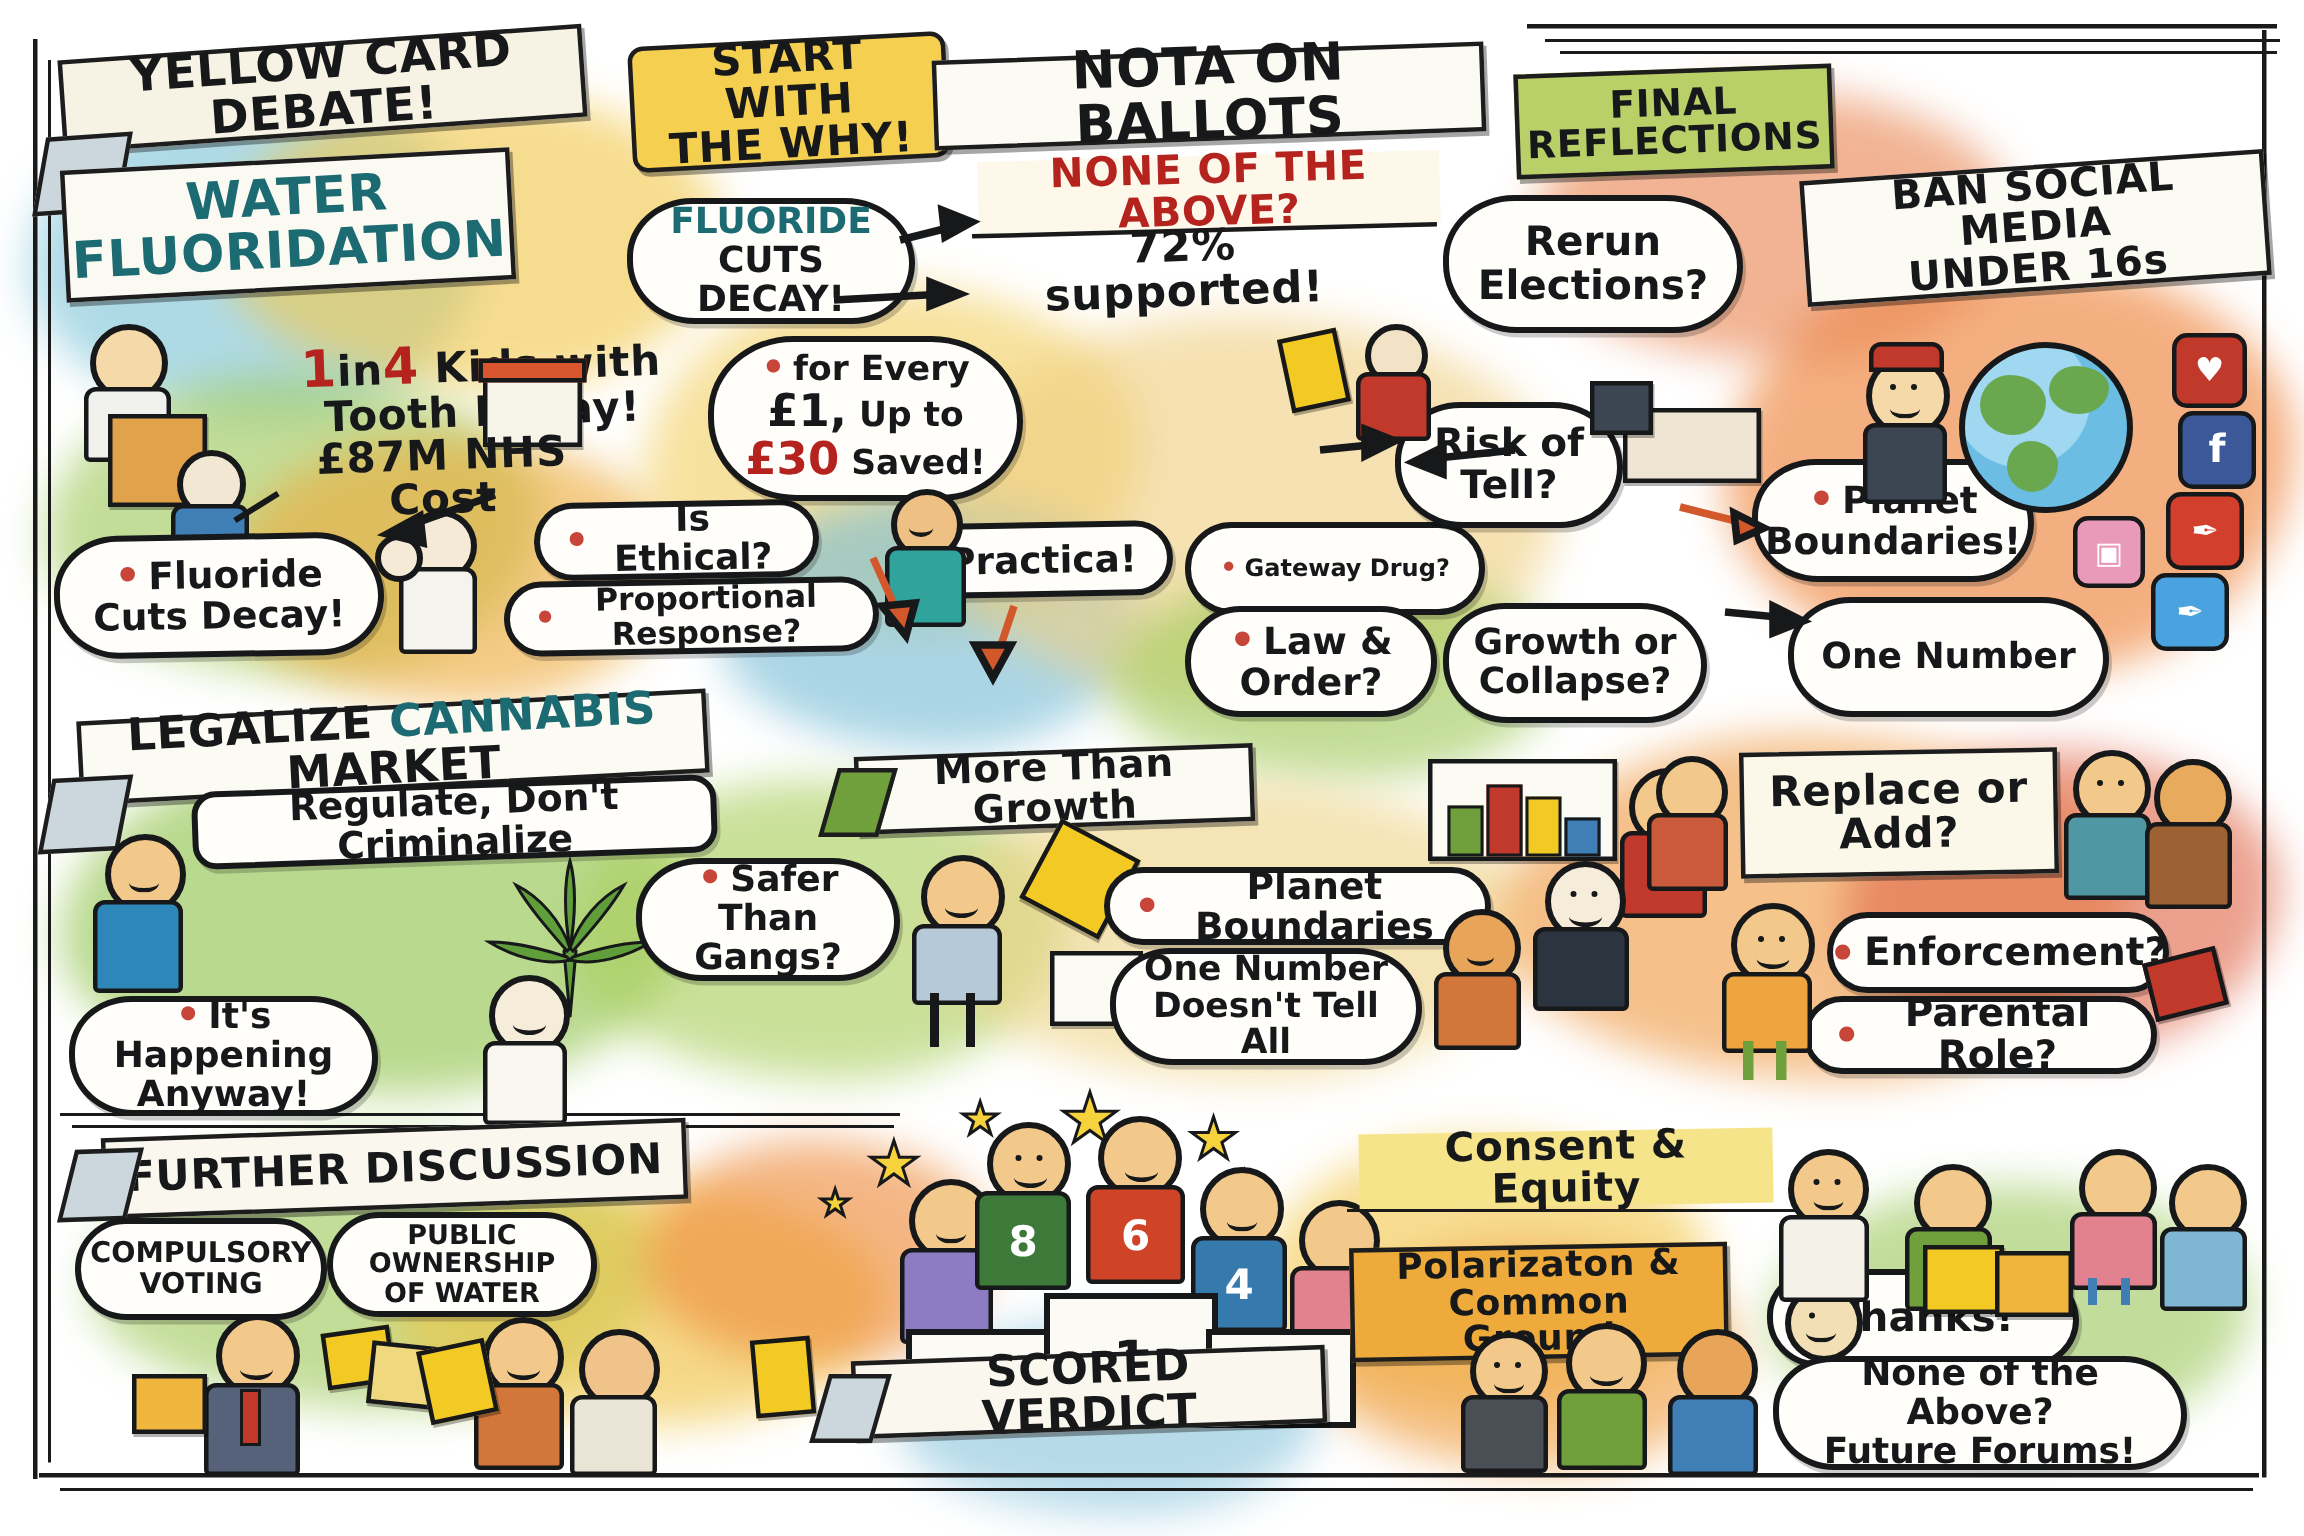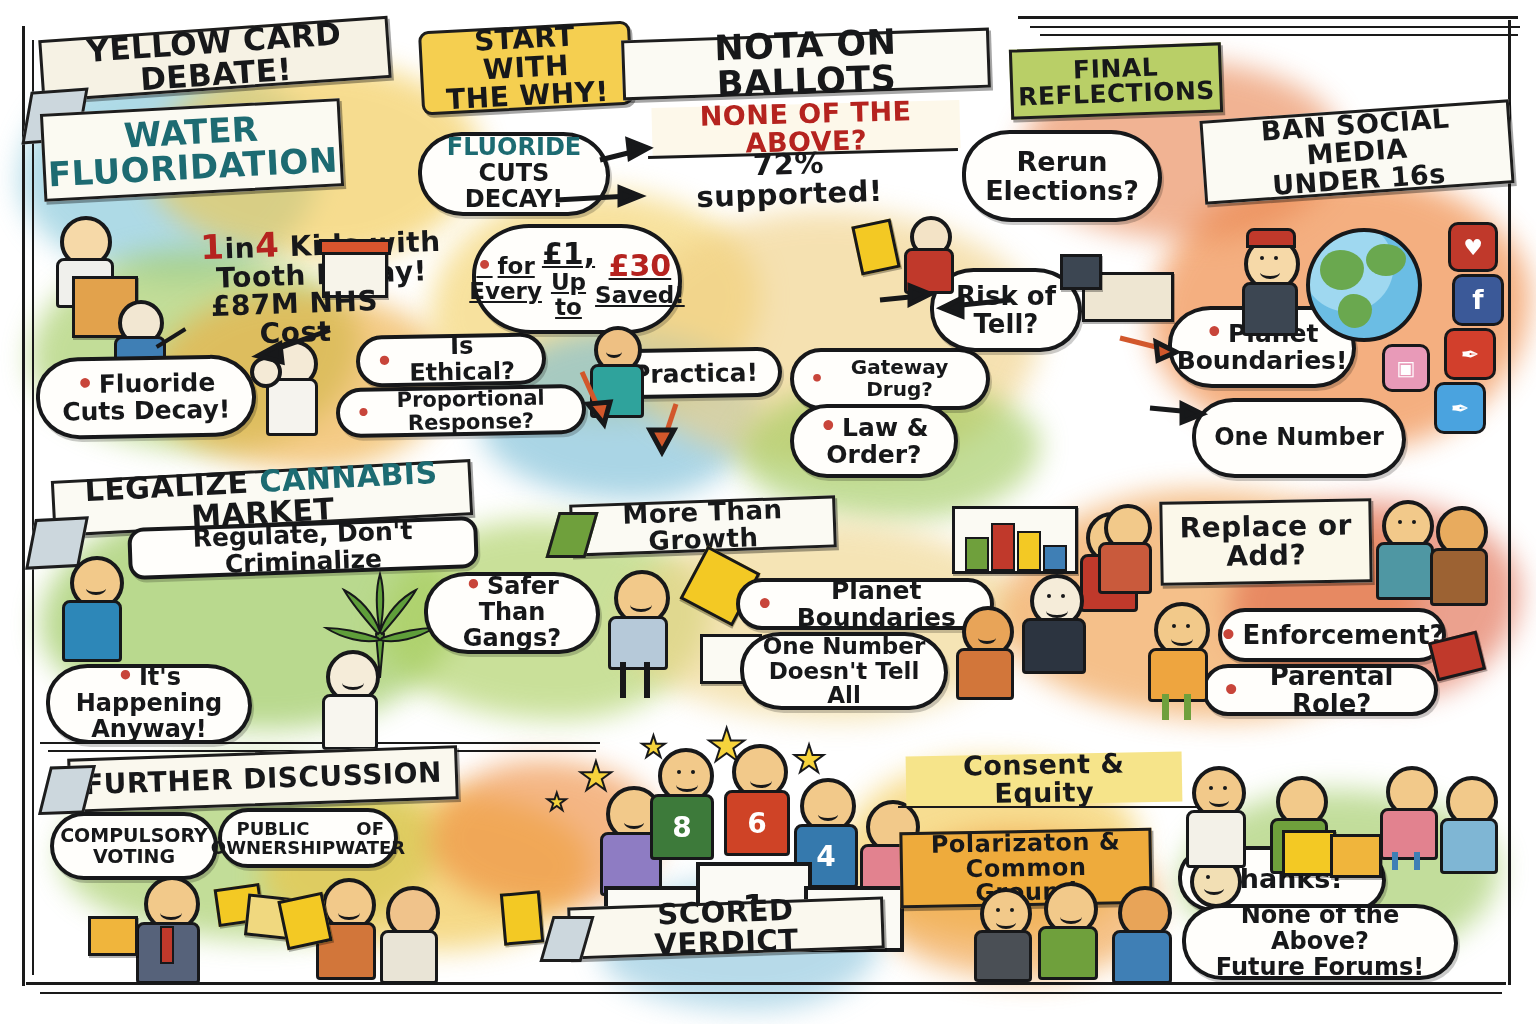--- a/index.html
+++ b/index.html
@@ -182,56 +182,60 @@
   <div class="bub" style="left:336px;top:386px;width:250px;height:50px;font-size:21px;transform:rotate(-1deg);">
     <span class="dot">•</span>
       <span>Proportional Response?</span>
   </div>
 
   <div class="bub cloud" style="left:418px;top:132px;width:192px;height:84px;font-size:24px;flex-direction:column;color:#1d6b72;">
     <span class="l1">FLUORIDE</span>
     <span class="l2" style="color:#17181a;">CUTS DECAY!</span>
   </div>
 
-  <div class="bub cloud" style="left:472px;top:224px;width:210px;height:110px;font-size:23px;flex-direction:row;text-decoration:underline;">
+  <div class="bub cloud" style="left:472px;top:224px;width:210px;height:110px;font-size:23px;flex-direction:column;">
     <span><span class="dot">•</span><span>for Every</span></span>
     <span><span style="font-size:30px;">£1,</span><span> Up to</span></span>
     <span><span style="color:#b5231f;font-size:30px;">£30</span><span> Saved!</span></span>
   </div>
 
   <div class="bub" style="left:608px;top:348px;width:174px;height:50px;font-size:25px;transform:rotate(-1deg);">
     <span>Practica!</span>
   </div>
   <div class="fig" style="left:588px;top:326px;width:70px;height:100px;">
     <div class="head" style="left:6px;top:0;width:40px;height:40px;background:#eec083;">
       <div class="smile" style="left:8px;top:16px;width:16px;height:9px;"></div>
     </div>
     <div class="body" style="left:2px;top:38px;width:48px;height:48px;background:#2fa39c;"></div>
   </div>
 
 
-  <div class="bub" style="left:790px;top:348px;width:200px;height:62px;font-size:20px;">
+  <div class="bub" style="left:790px;top:348px;width:200px;height:62px;font-size:16px;">
     <span class="dot">•</span>
       <span>Gateway Drug?</span>
   </div>
   <div class="bub" style="left:790px;top:404px;width:168px;height:74px;font-size:25px;flex-direction:column;">
     <span><span class="dot">•</span><span>Law &amp;</span></span>
     <span class="l2">Order?</span>
   </div>
 
   <div class="bub cloud" style="left:962px;top:130px;width:200px;height:92px;font-size:27px;flex-direction:column;">
     <span class="l1">Rerun</span>
     <span class="l2">Elections?</span>
   </div>
 
   <div class="bub cloud" style="left:930px;top:268px;width:152px;height:84px;font-size:26px;flex-direction:column;">
     <span class="l1">Risk of</span>
     <span class="l2">Tell?</span>
   </div>
 
+  <div class="bub cloud" style="left:962px;top:402px;width:176px;height:80px;font-size:24px;flex-direction:column;">
+    <span class="l1">Growth or</span>
+    <span class="l2">Collapse?</span>
+  </div>
 
   <div class="bub cloud" style="left:1168px;top:306px;width:188px;height:82px;font-size:25px;flex-direction:column;">
     <span><span class="dot">•</span><span>Planet</span></span>
     <span class="l2">Boundaries!</span>
   </div>
 
   <div class="bub cloud" style="left:1192px;top:398px;width:214px;height:80px;font-size:24px;flex-direction:column;">
     <span class="l1">One Number</span>
   </div>
 
@@ -406,21 +410,21 @@
 
   <div class="banner" style="left:68px;top:752px;width:390px;height:54px;background:#faf8ee;transform:rotate(-2deg);font-size:28px;">
     <span>FURTHER DISCUSSION</span>
   </div>
   <div class="ribbon-tail" style="left:44px;top:766px;width:40px;height:42px;transform:rotate(-2deg) skewX(-16deg);"></div>
 
   <div class="bub" style="left:50px;top:812px;width:168px;height:68px;font-size:19px;flex-direction:column;">
     <span class="l1">COMPULSORY</span>
     <span class="l2">VOTING</span>
   </div>
-  <div class="bub" style="left:218px;top:808px;width:180px;height:60px;font-size:18px;flex-direction:row;">
+  <div class="bub" style="left:218px;top:808px;width:180px;height:70px;font-size:18px;flex-direction:column;">
     <span class="l1">PUBLIC OWNERSHIP</span>
     <span class="l2">OF WATER</span>
   </div>
 
   <div class="fig" style="left:128px;top:876px;width:92px;height:106px;">
     <div class="head" style="left:16px;top:0;width:48px;height:48px;background:#f2c98a;">
       <div class="smile" style="left:12px;top:26px;width:22px;height:11px;"></div>
     </div>
     <div class="body" style="left:8px;top:46px;width:58px;height:56px;background:#56627a;"></div>
     <div style="position:absolute;left:32px;top:50px;width:10px;height:34px;background:#c0392b;border:2px solid #17181a;"></div>

